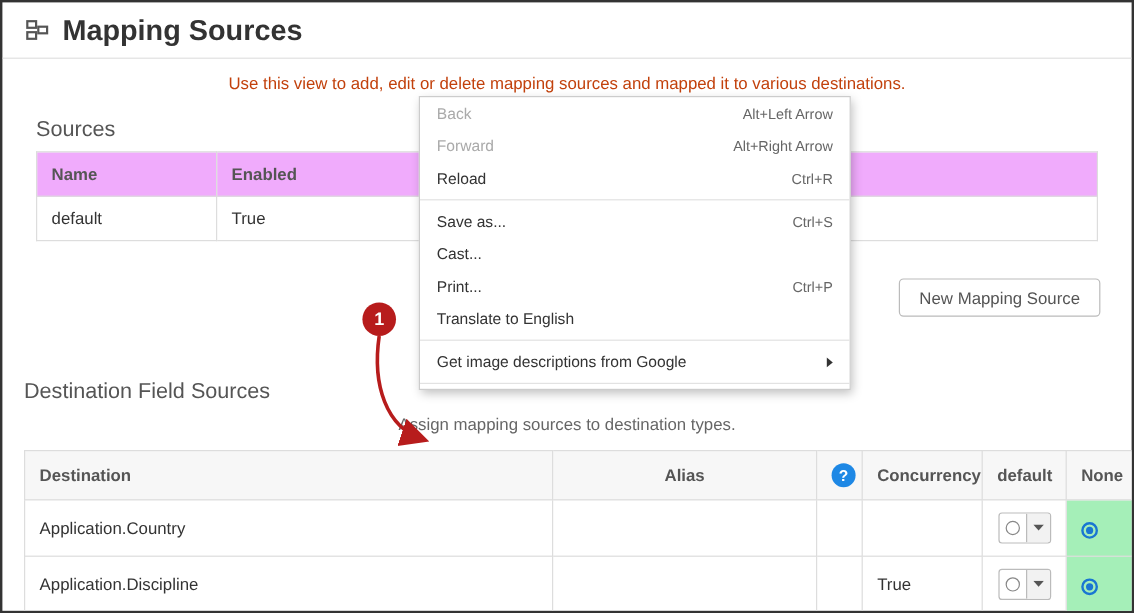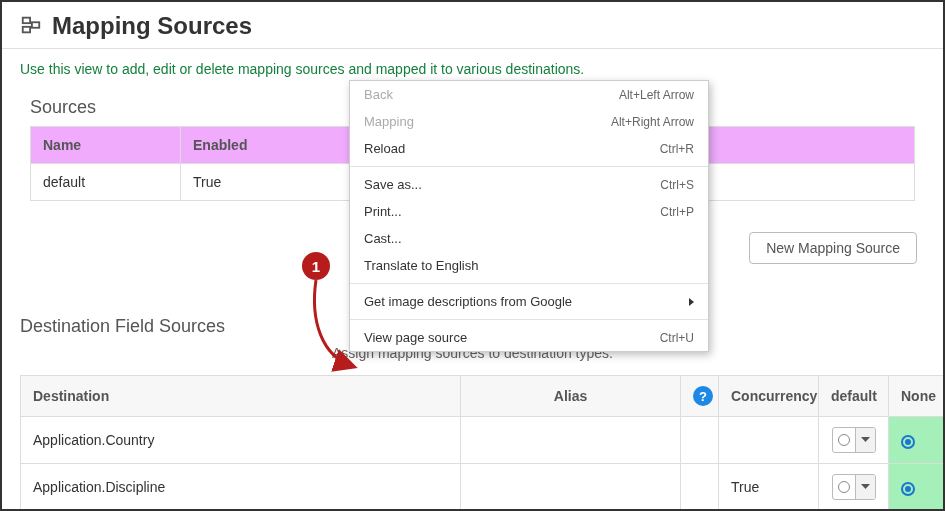--- a/index.html
+++ b/index.html
@@ -1,20 +1,20 @@
 <!DOCTYPE html>
 <html><head>
 <meta charset="utf-8">
 <style>
 * { box-sizing: border-box; margin: 0; padding: 0; }
 body { font-family: 'Segoe UI', Arial, sans-serif; font-size: 14px; color: #333; background: #fff; width: 945px; height: 511px; position: relative; border: 2px solid #333; overflow: hidden; }
 .page-header { display: flex; align-items: center; padding: 10px 18px 8px; border-bottom: 1px solid #e0e0e0; }
 .page-header .icon { margin-right: 10px; color: #555; }
 .page-header h1 { font-size: 24px; font-weight: 700; color: #333; }
-.page-desc { padding: 12px 18px 20px; color: #15803d; font-size: 14px; }
+.page-desc { padding: 12px 18px 20px; color: #c2410c; font-size: 14px; text-align: center; }
 .section { padding: 0 28px; }
 .section-title { font-size: 18px; font-weight: 400; color: #555; margin-bottom: 8px; }
 table.data { width: 100%; border-collapse: collapse; border: 1px solid #ddd; margin-bottom: 10px; table-layout: fixed; }
 table.data th, table.data td { border: 1px solid #ddd; padding: 10px 12px; text-align: left; font-weight: 400; }
 table.data th { background: #f0abfc; font-weight: 600; color: #555; }
 .btn { background: #fff; border: 1px solid #bbb; border-radius: 4px; padding: 7px 16px; font-size: 14px; color: #555; cursor: pointer; }
 .subsection-desc { color: #666; margin-bottom: 14px; text-align: center; }
 .dest-table { width: 100%; border-collapse: collapse; border: 1px solid #ddd; table-layout: fixed; }
 .dest-table th, .dest-table td { border: 1px solid #ddd; padding: 10px 12px; text-align: left; font-weight: 400; vertical-align: middle; }
 .dest-table th { background: #f7f7f7; font-weight: 600; color: #555; }
@@ -148,52 +148,48 @@
       </tbody>
   </table>
 </div>
 
 <div class="context-menu" id="ctx">
     <div class="item disabled">
       <span>Back</span>
       <span class="shortcut">Alt+Left Arrow</span>
     </div>
     <div class="item disabled">
-      <span>Mapping</span>
+      <span>Forward</span>
       <span class="shortcut">Alt+Right Arrow</span>
     </div>
     <div class="item">
       <span>Reload</span>
       <span class="shortcut">Ctrl+R</span>
     </div>
     <div class="sep"></div>
     <div class="item">
       <span>Save as...</span>
       <span class="shortcut">Ctrl+S</span>
     </div>
     <div class="item">
+      <span>Cast...</span>
+    </div>
+    <div class="item">
       <span>Print...</span>
       <span class="shortcut">Ctrl+P</span>
-    </div>
-    <div class="item">
-      <span>Cast...</span>
     </div>
     <div class="item">
       <span>Translate to English</span>
     </div>
     <div class="sep"></div>
     <div class="item">
       <span>Get image descriptions from Google</span>
       <span class="submenu-arrow"></span>
     </div>
     <div class="sep"></div>
-    <div class="item">
-      <span>View page source</span>
-      <span class="shortcut">Ctrl+U</span>
-    </div>
   </div>
 
 <div class="anno-badge">1</div>
 <svg class="anno-arrow" width="70" height="110">
   <defs>
       <marker id="ah" markerWidth="10" markerHeight="10" refX="6" refY="4" orient="auto">
     <path d="M0,0 L8,4 L0,8 Z" fill="#b71c1c"></path>
       </marker>
     </defs>
   <path d="M14,14 C 8,55 20,90 50,100" stroke="#b71c1c" stroke-width="3" fill="none" marker-end="url(#ah)"></path>

